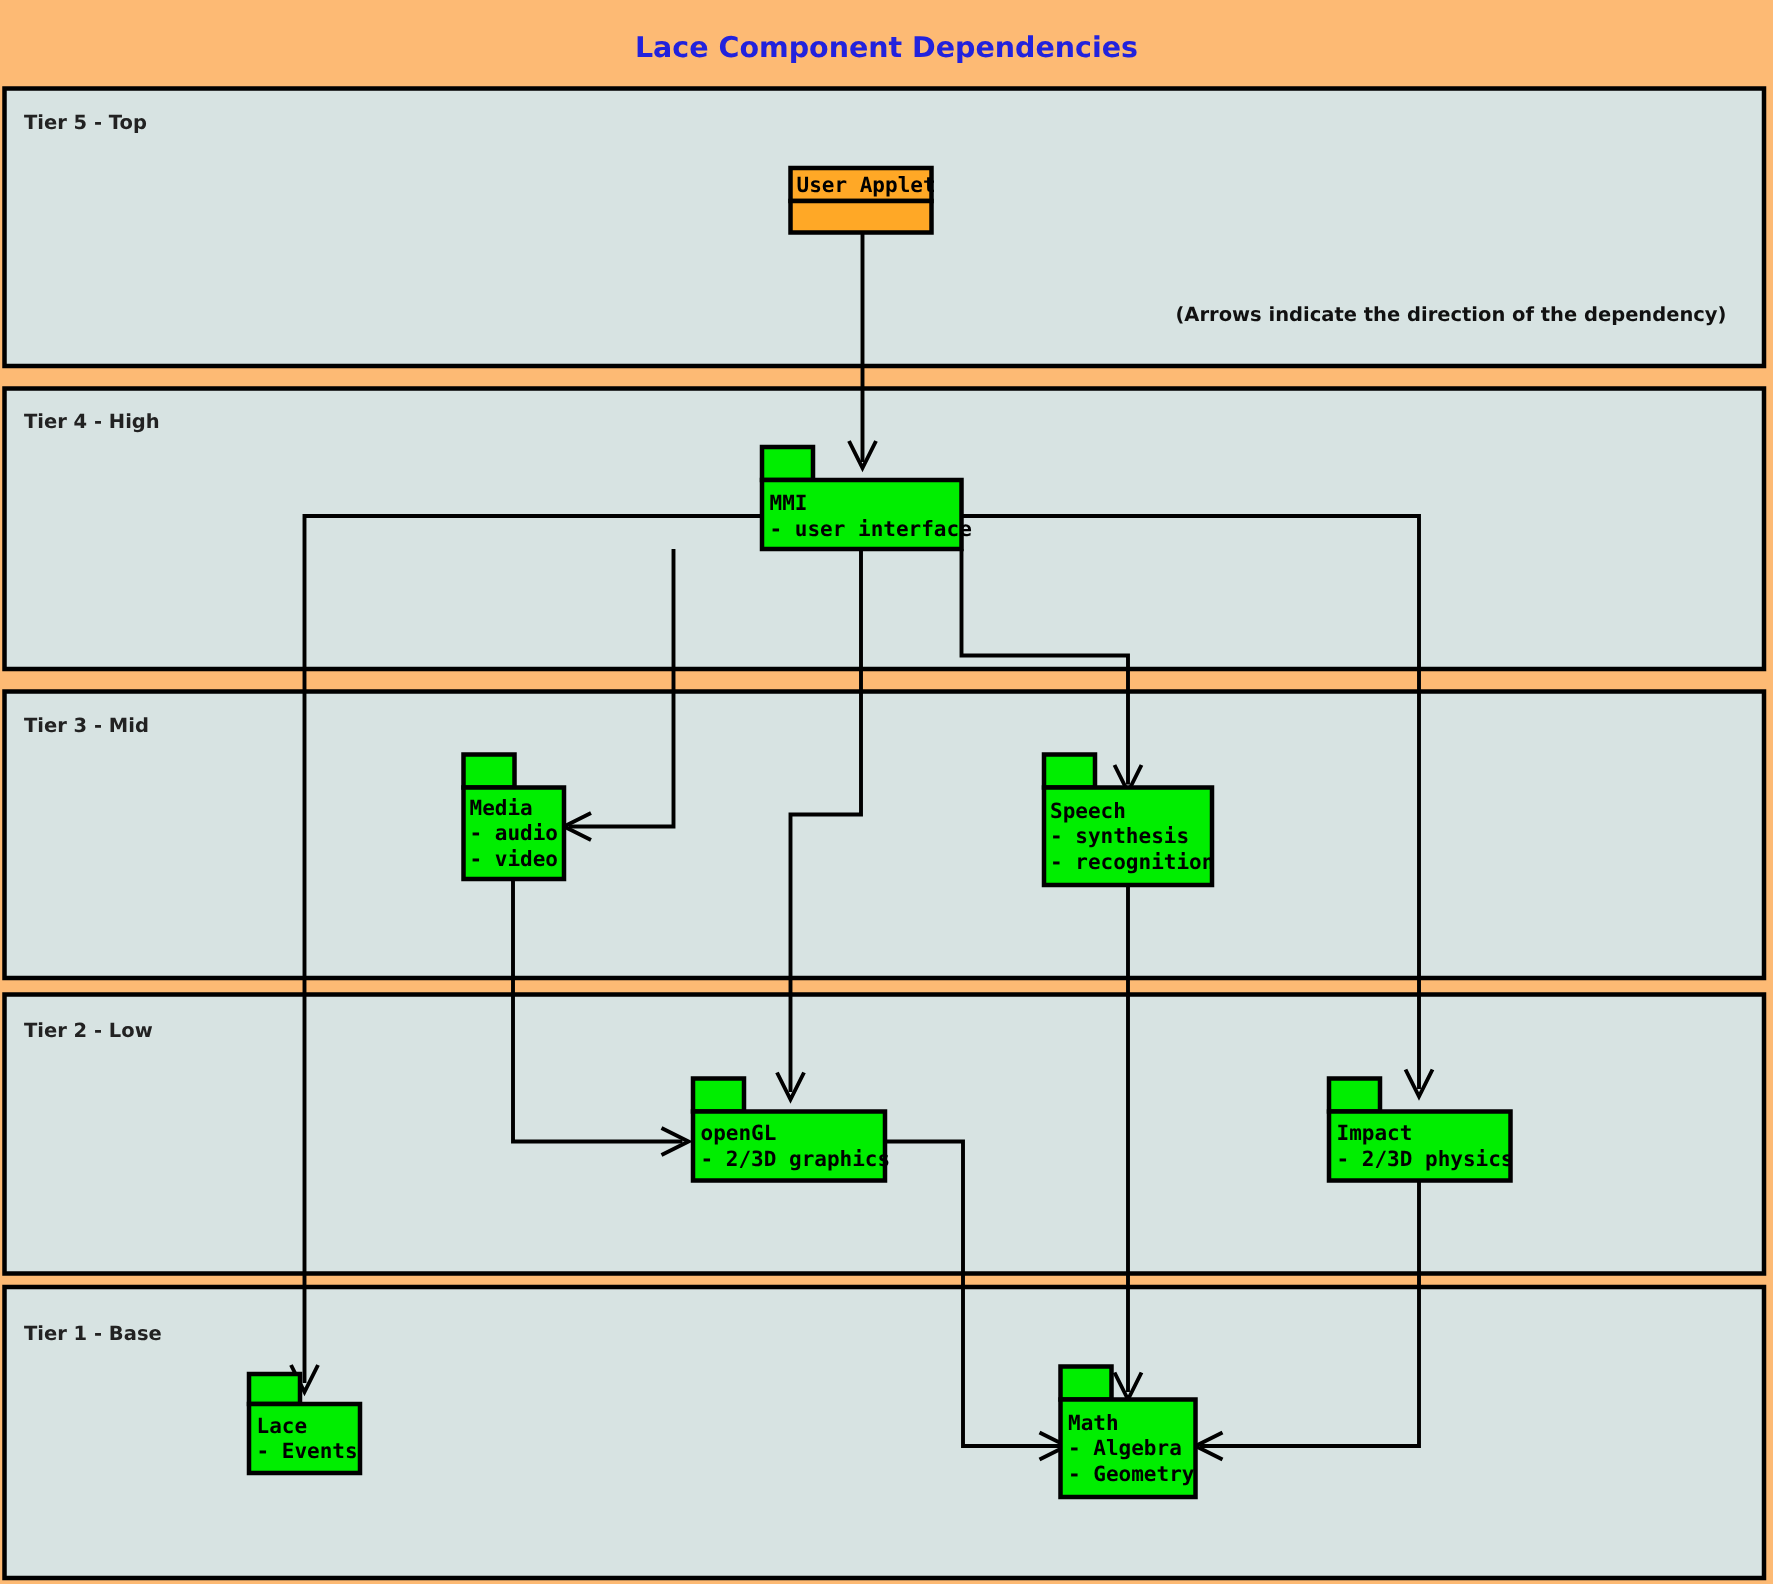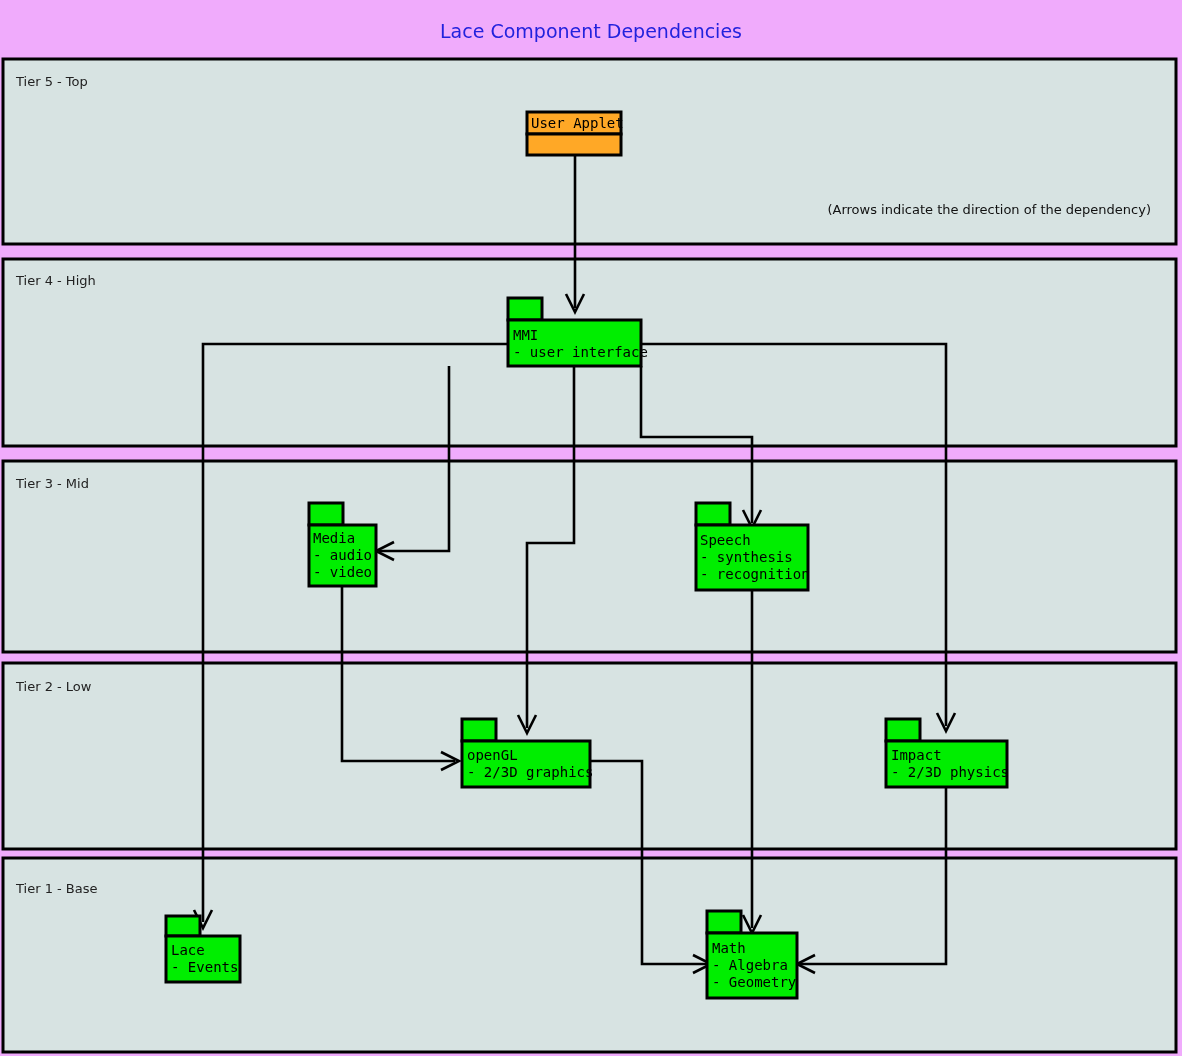--- a/index.html
+++ b/index.html
@@ -7,22 +7,23 @@
     padding: 0;
     background: #ffffff;
   }
   body {
     font-family: "DejaVu Sans", sans-serif;
   }
   #diagram-root {
     position: relative;
     width: 1182px;
     height: 1056px;
-    background: #f0abfc;
+    background: #fdba74;
     overflow: hidden;
+    font-weight: bold;
   }
   svg.canvas {
     display: block;
     width: 1182px;
     height: 1056px;
   }
   .title-text {
     font-family: "DejaVu Sans", sans-serif;
     font-size: 19px;
     fill: #2222dd;

